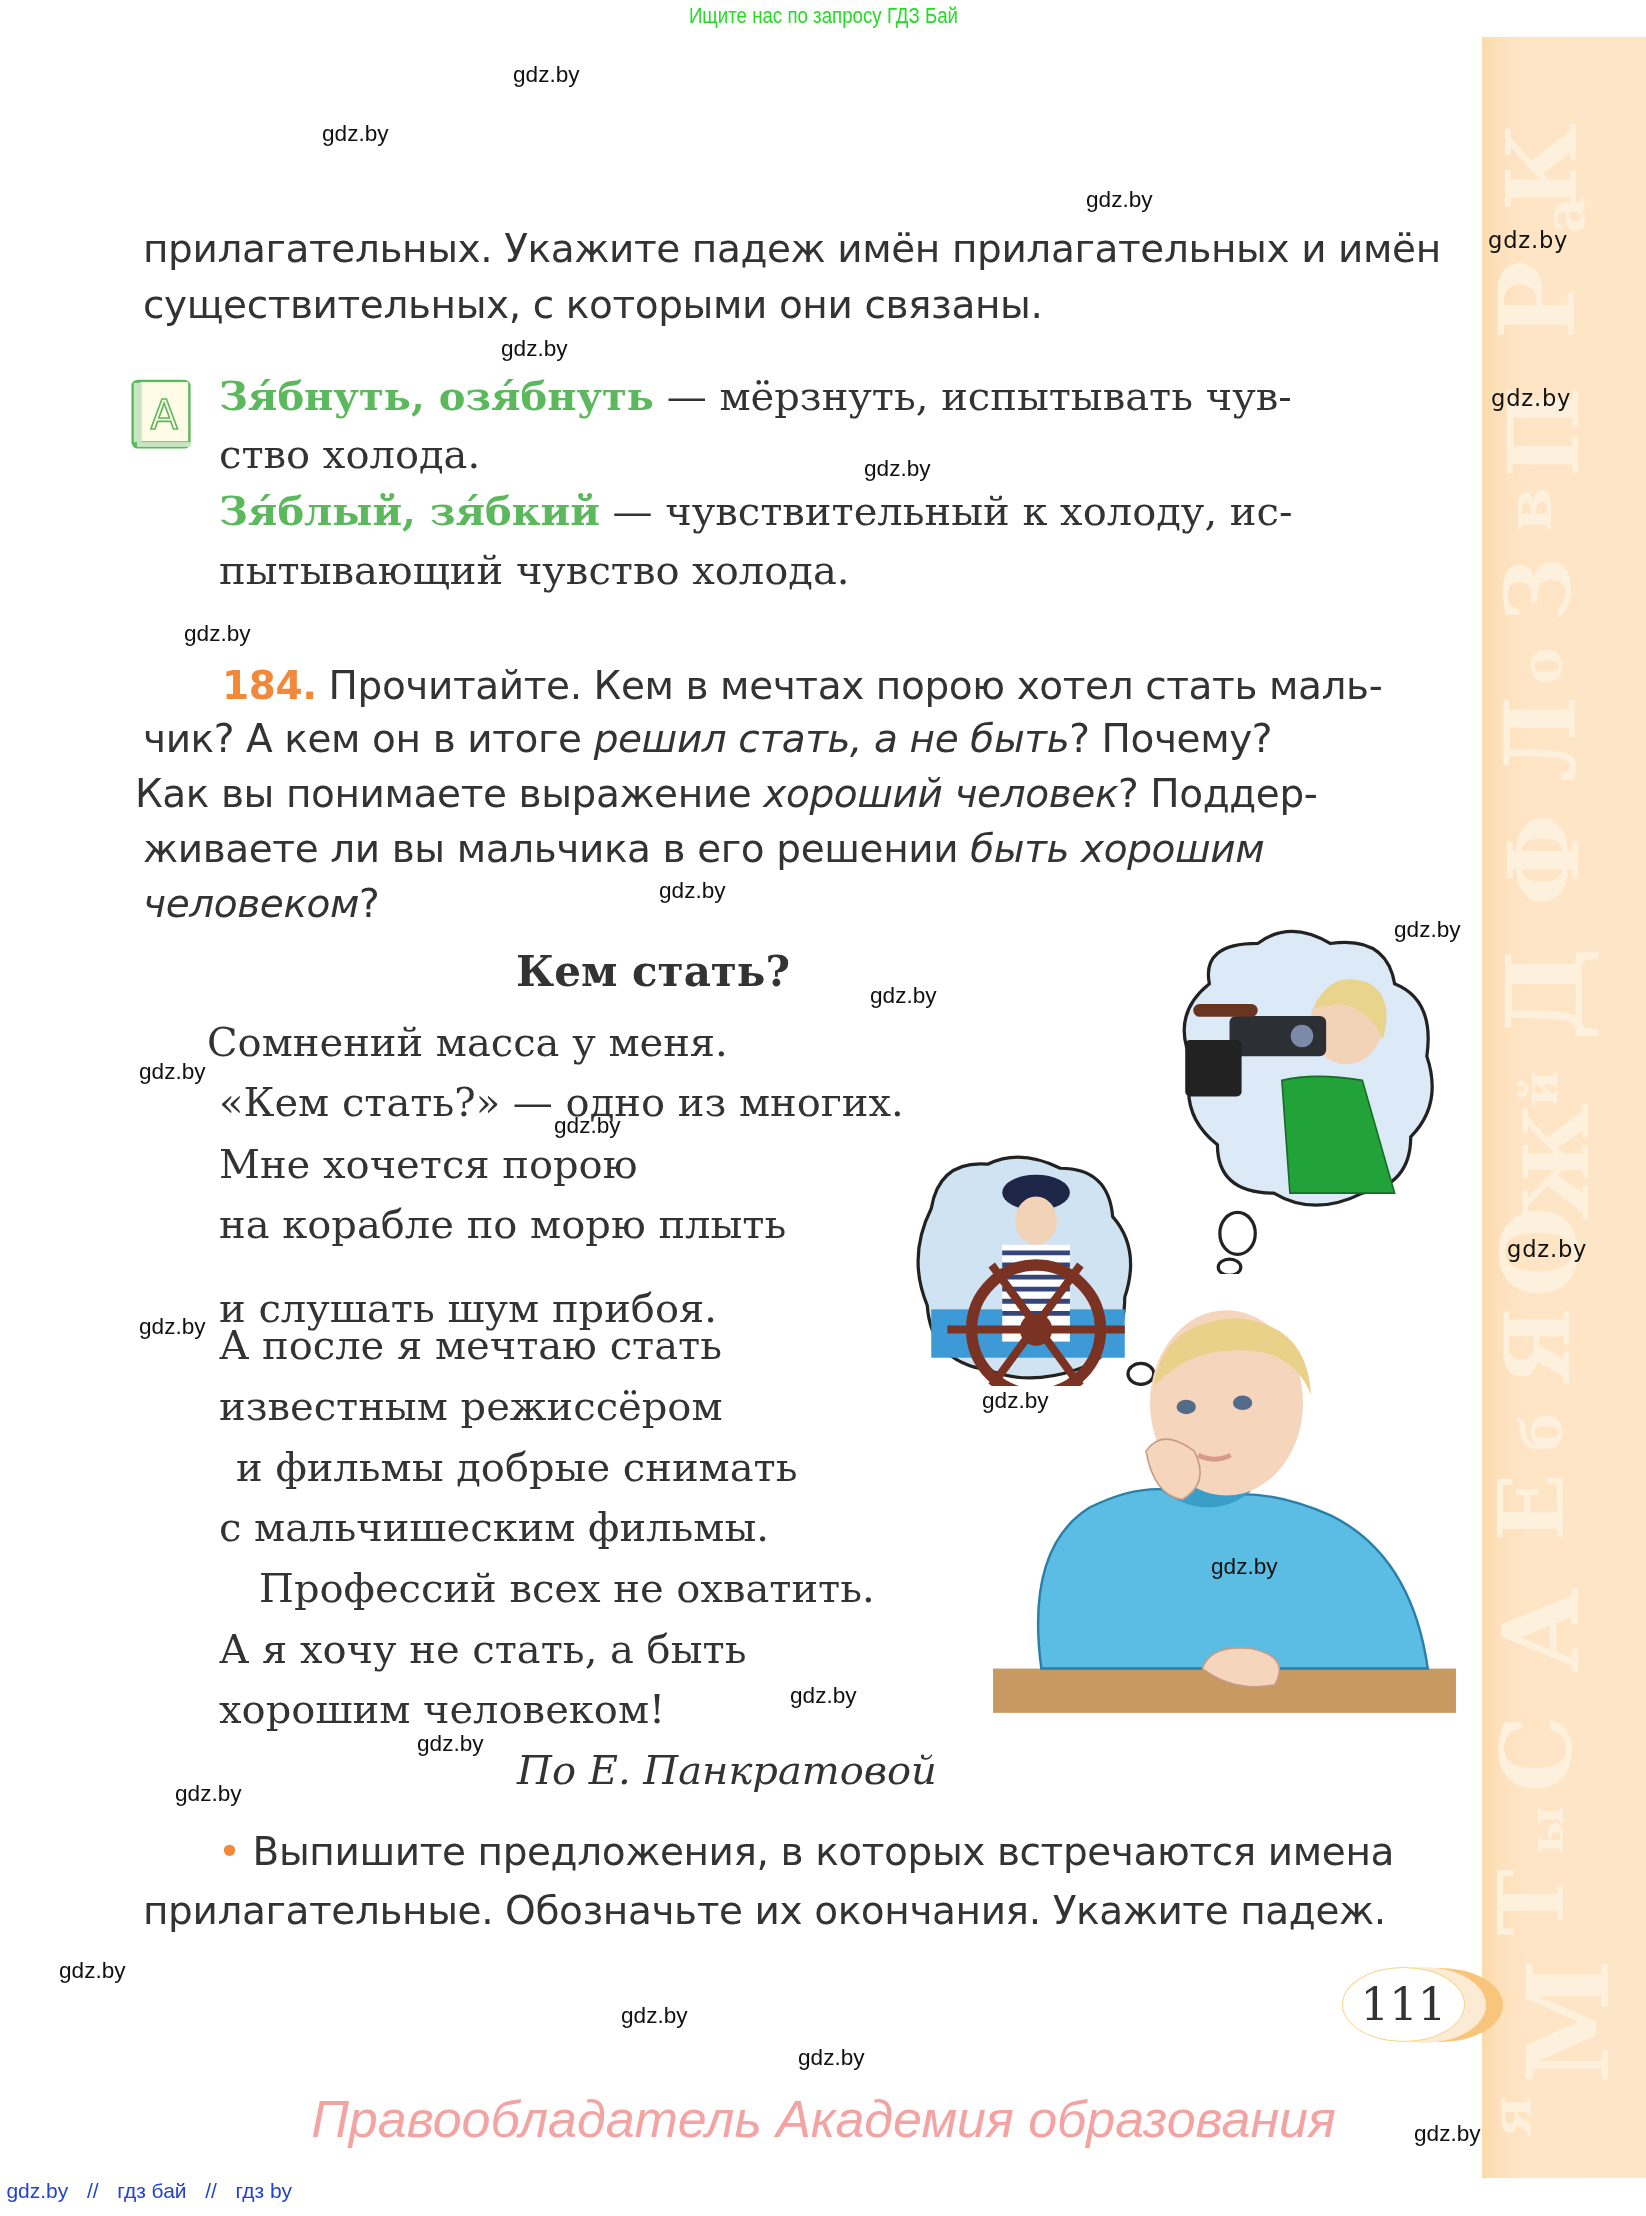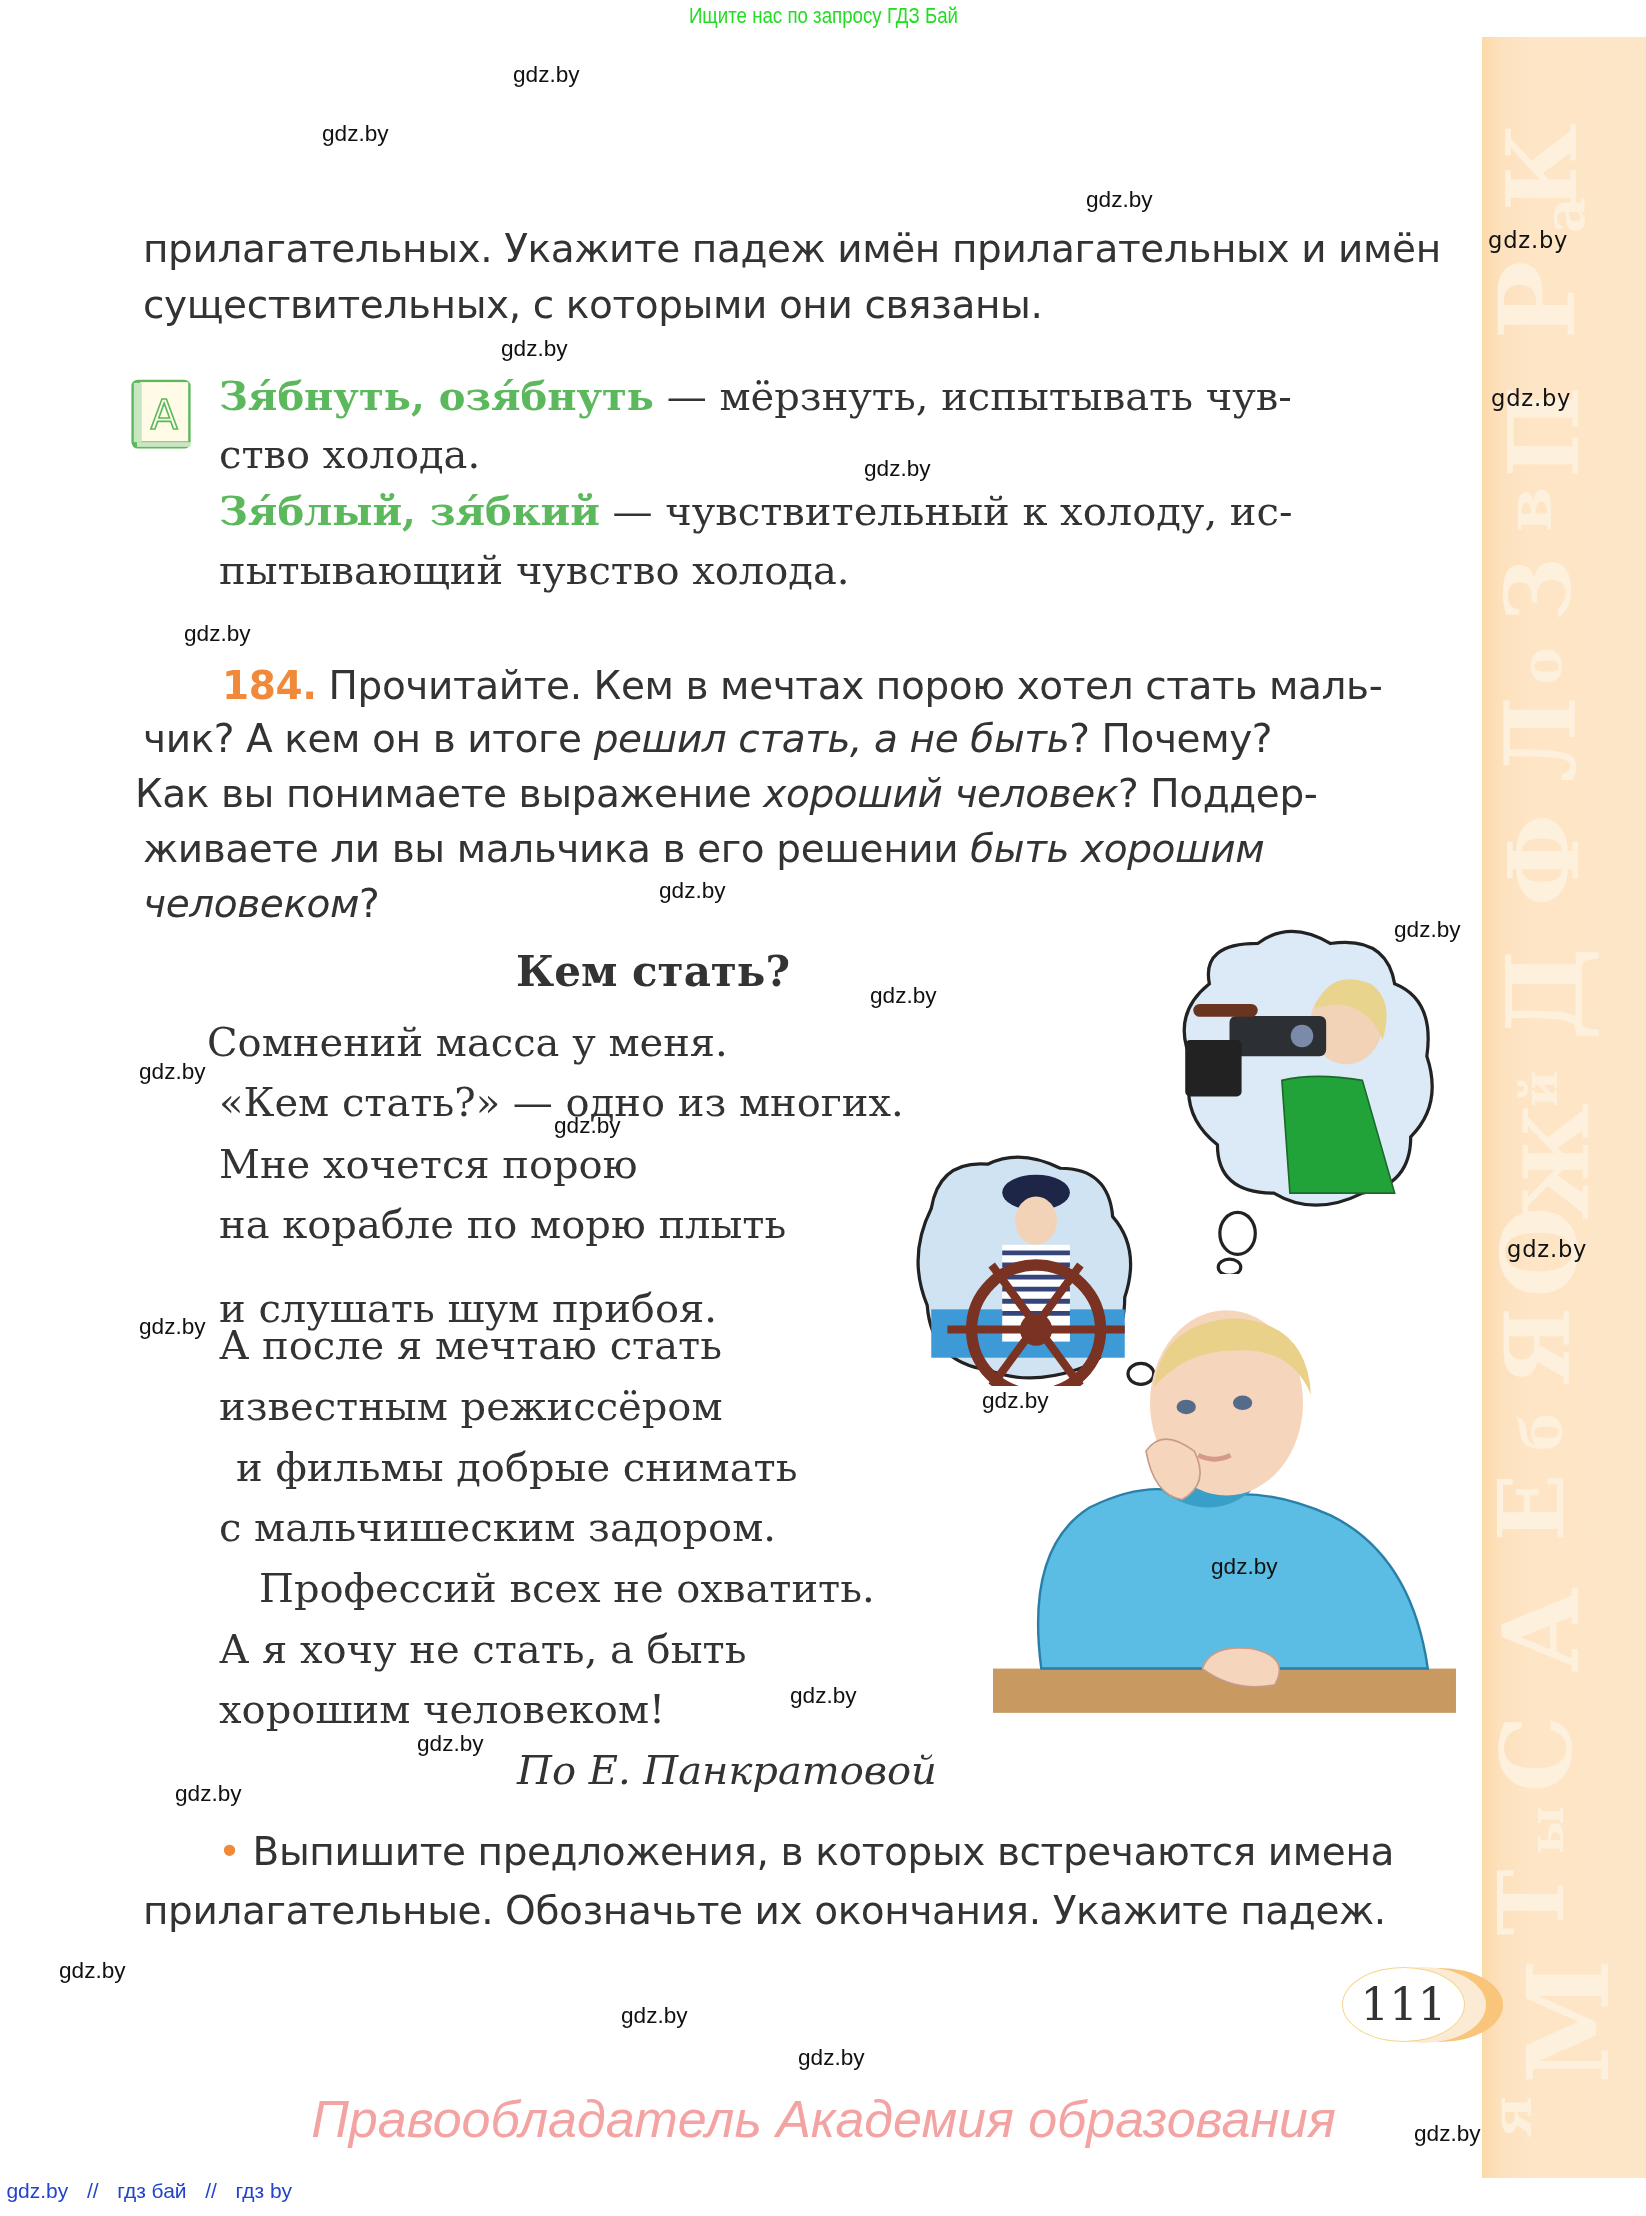--- a/index.html
+++ b/index.html
@@ -138,21 +138,21 @@
 
 <div class="line serif-text" style="left:516px;top:951px;font-weight:bold;font-size:42px;">Кем стать?</div>
 <div class="line serif-text" style="left:207px;top:1022px;">Сомнений масса у меня.</div>
 <div class="line serif-text" style="left:219px;top:1082px;">«Кем стать?» — одно из многих.</div>
 <div class="line serif-text" style="left:219px;top:1144px;">Мне хочется порою</div>
 <div class="line serif-text" style="left:219px;top:1204px;">на корабле по морю плыть</div>
 <div class="line serif-text" style="left:219px;top:1288px;">и слушать шум прибоя.</div>
 <div class="line serif-text" style="left:219px;top:1325px;">А после я мечтаю стать</div>
 <div class="line serif-text" style="left:219px;top:1386px;">известным режиссёром</div>
 <div class="line serif-text" style="left:219px;top:1447px;margin-left:17px;">и фильмы добрые снимать</div>
-<div class="line serif-text" style="left:219px;top:1507px;">с мальчишеским задором.</div>
+<div class="line serif-text" style="left:219px;top:1507px;">с мальчишеским фильмы.</div>
 <div class="line serif-text" style="left:219px;top:1568px;margin-left:40px;">Профессий всех не охватить.</div>
 <div class="line serif-text" style="left:219px;top:1629px;">А я хочу не стать, а быть</div>
 <div class="line serif-text" style="left:219px;top:1689px;">хорошим человеком!</div>
 <div class="line serif-text italic" style="left:517px;top:1750px;">По Е. Панкратовой</div>
 
 <svg class="illus" style="left:1153px;top:919px;" width="298" height="355" viewBox="0 0 370 440">
   <path d="M70 80 Q60 30 130 30 Q170 0 220 30 Q290 20 300 80 Q350 100 340 170 Q360 230 320 270 Q320 330 260 340 Q200 370 150 340 Q80 340 80 280 Q30 240 50 180 Q20 120 70 80 Z" fill="#dbeaf6" stroke="#222" stroke-width="4"></path>
   <path d="M160 200 Q200 190 260 200 L300 340 L170 340 Z" fill="#22a33a" stroke="#1a6a28" stroke-width="2"></path>
   <ellipse cx="240" cy="130" rx="45" ry="50" fill="#f3d3b8"></ellipse>
   <path d="M200 110 Q220 60 270 80 Q300 100 285 150 Q270 110 230 105 Z" fill="#e8d48c"></path>

